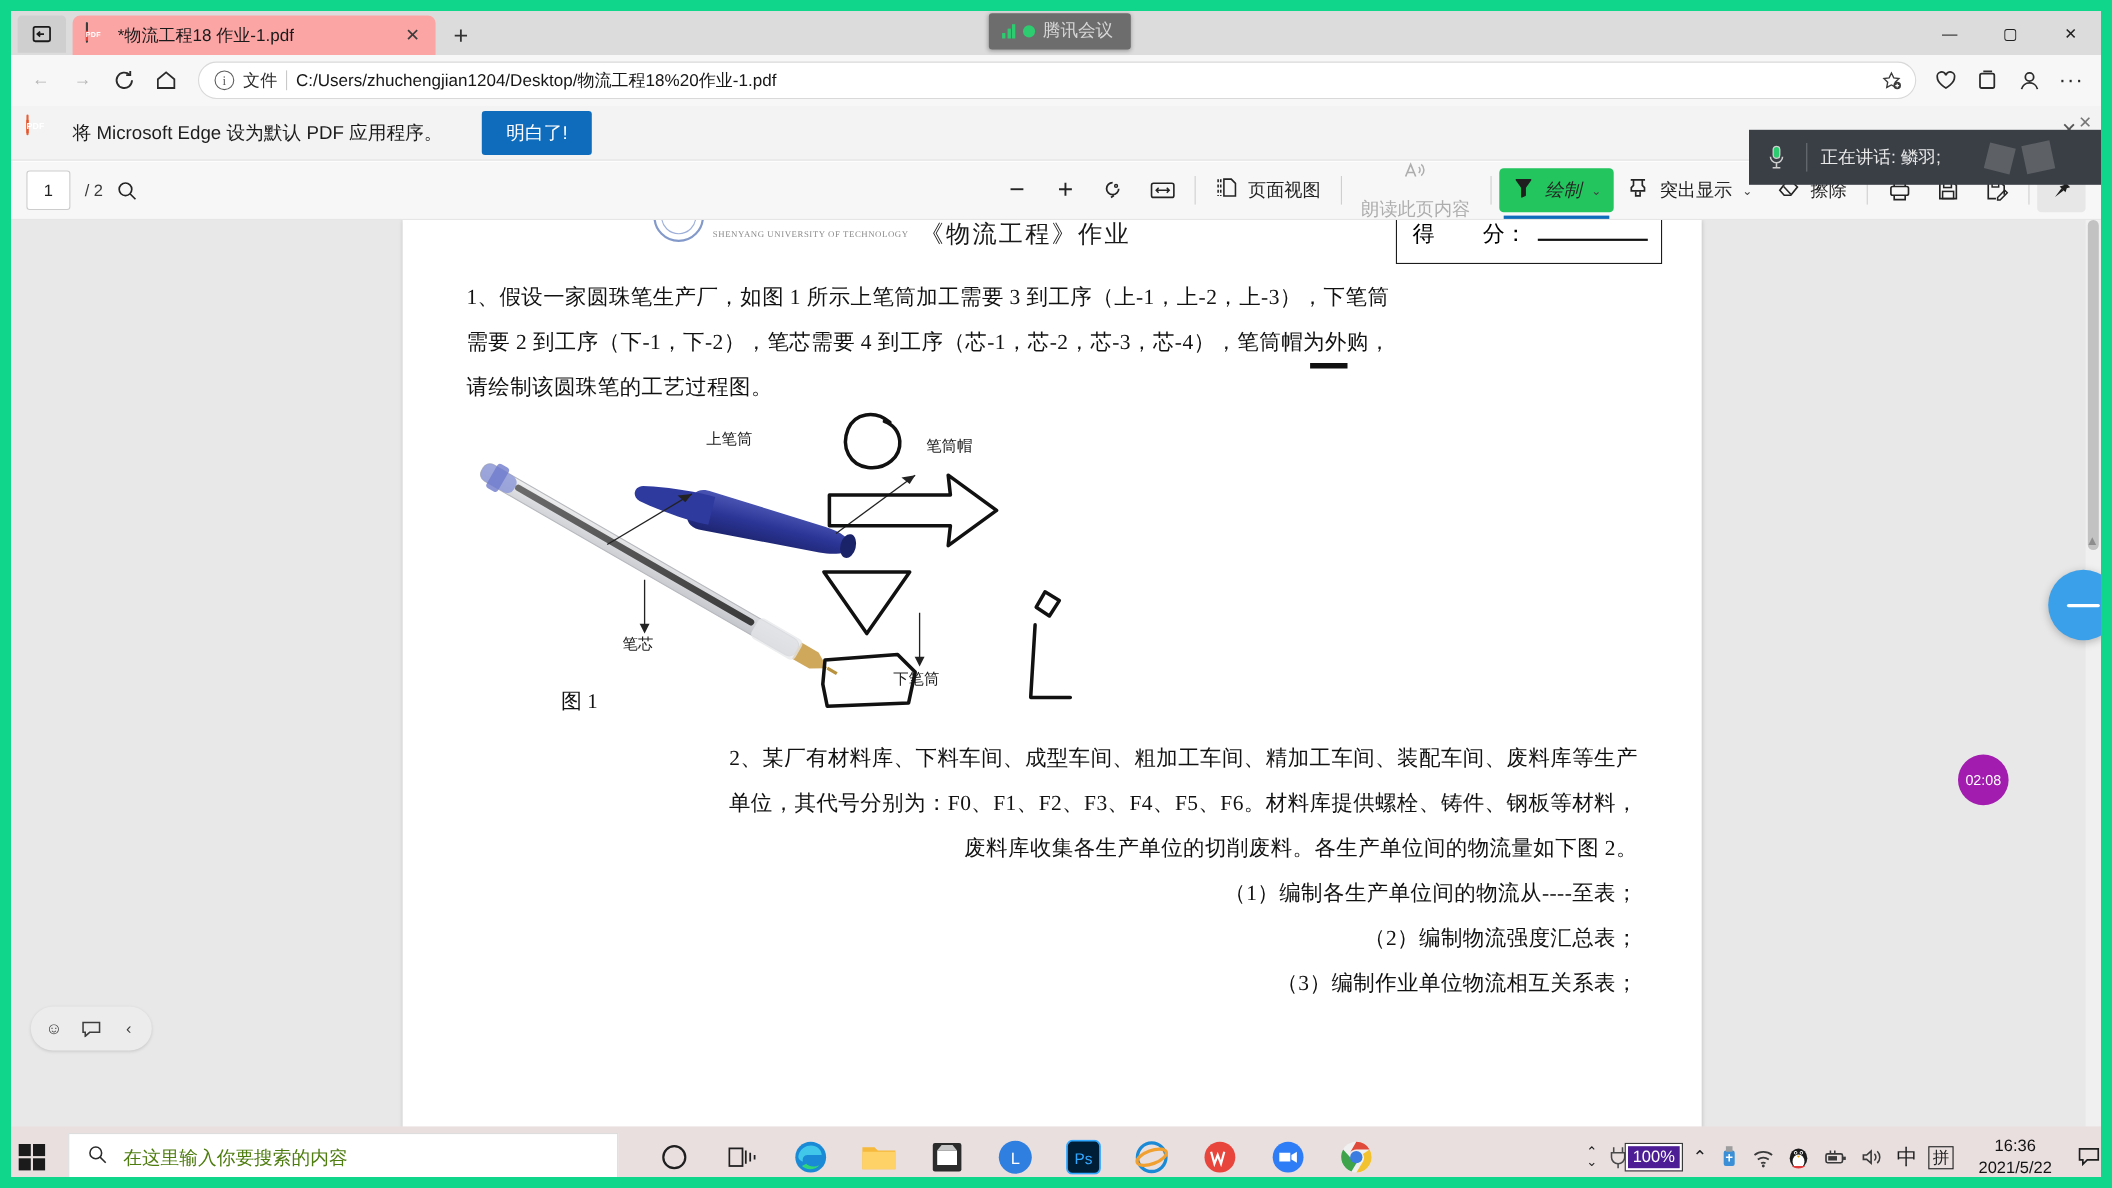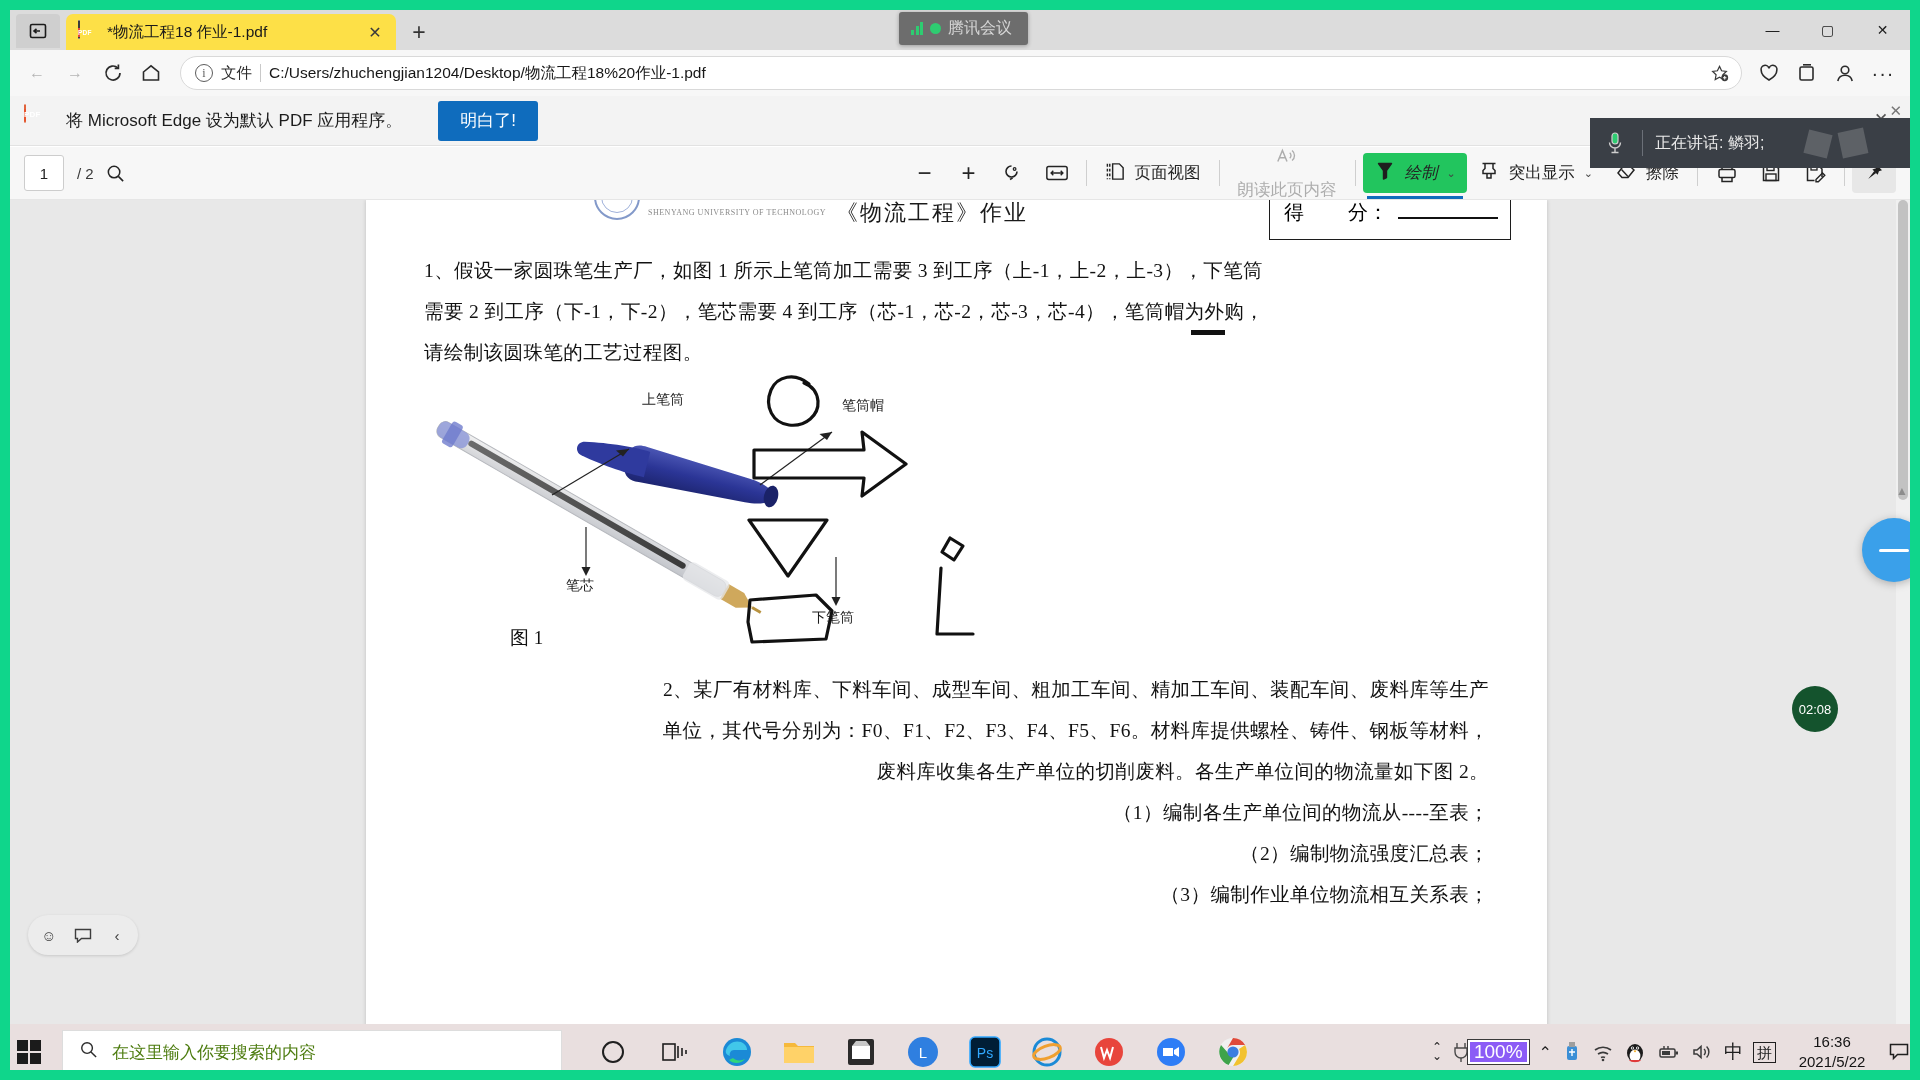--- a/index.html
+++ b/index.html
@@ -24,21 +24,21 @@
     background: #dcdcdc;
     display: flex; align-items: flex-end;
   }
   .tb-leftbtn {
     width: 44px; height: 34px; margin-left: 6px; margin-bottom: 2px;
     background: #cfcfcf; border-radius: 4px 4px 0 0;
     display: flex; align-items: center; justify-content: center;
   }
   .tab {
     width: 330px; height: 36px; margin-left: 6px;
-    background: #fde047; border-radius: 7px 7px 0 0;
+    background: #fca5a5; border-radius: 7px 7px 0 0;
     display: flex; align-items: center; padding: 0 8px 0 12px;
     position: relative;
   }
   .tab-favicon {
     width: 20px; height: 22px; position: relative; flex: 0 0 auto; margin-right: 9px;
   }
   .pdf-glyph {
     width: 19px; height: 22px; background: #fff; border: 1.6px solid #3c3c3c;
     border-radius: 1px; position: relative;
   }
@@ -234,22 +234,22 @@
 
   
   .meet-bubble {
     position: absolute; right: -16px; top: 318px; width: 64px; height: 64px;
     border-radius: 50%; background: #3aa0ea;
     box-shadow: 0 2px 8px rgba(0,0,0,.25); z-index: 70;
     display: flex; align-items: center; justify-content: center;
   }
   .meet-bubble .bar { width: 30px; height: 3px; background: #fff; border-radius: 2px; }
   .meet-timer {
-    position: absolute; right: 72px; top: 486px; width: 46px; height: 46px;
-    border-radius: 50%; background: #14532d; color: #fff; font-size: 13px;
+    position: absolute; right: 84px; top: 486px; width: 46px; height: 46px;
+    border-radius: 50%; background: #a21caf; color: #fff; font-size: 13px;
     display: flex; align-items: center; justify-content: center; z-index: 70;
   }
   .scroll-arrow {
     position: absolute; right: 2px; top: 284px; color: #8d8d8d; font-size: 12px; z-index: 60;
   }
   .vscroll {
     position: absolute; right: 0; top: 0; width: 14px; bottom: 0; background: #f0f0f0;
   }
   .vscroll .thumb {
     position: absolute; left: 2px; width: 10px; top: 0; height: 300px;
@@ -296,21 +296,21 @@
   .tb-app.running::after {
     content: ""; position: absolute; left: 12px; right: 12px; bottom: 2px;
     height: 3px; background: #3f8ddb; border-radius: 2px;
   }
   .tray { margin-left: auto; display: flex; align-items: center; gap: 10px; padding-right: 10px; }
   .tray-item { display: flex; align-items: center; justify-content: center; color: #1f1f1f; font-size: 16px; }
   .batt {
     display: flex; align-items: center;
   }
   .batt-body {
-    background: #8b5cf6; color: #fff; font-size: 19px; border: 2px solid #fff;
+    background: #4c1d95; color: #fff; font-size: 15px; border: 2px solid #fff;
     outline: 1px solid #3a3a3a;
     padding: 1px 4px; line-height: 18px;
   }
   .ime { border: 1.4px solid #1f1f1f; padding: 0 3px; font-size: 15px; line-height: 19px; }
   .clock { text-align: center; font-size: 15px; line-height: 20px; color: #131313; min-width: 92px; }
   .circle-icon { width: 22px; height: 22px; border: 2px solid #1f1f1f; border-radius: 50%; }
 </style>
 </head>
 <body>
 

